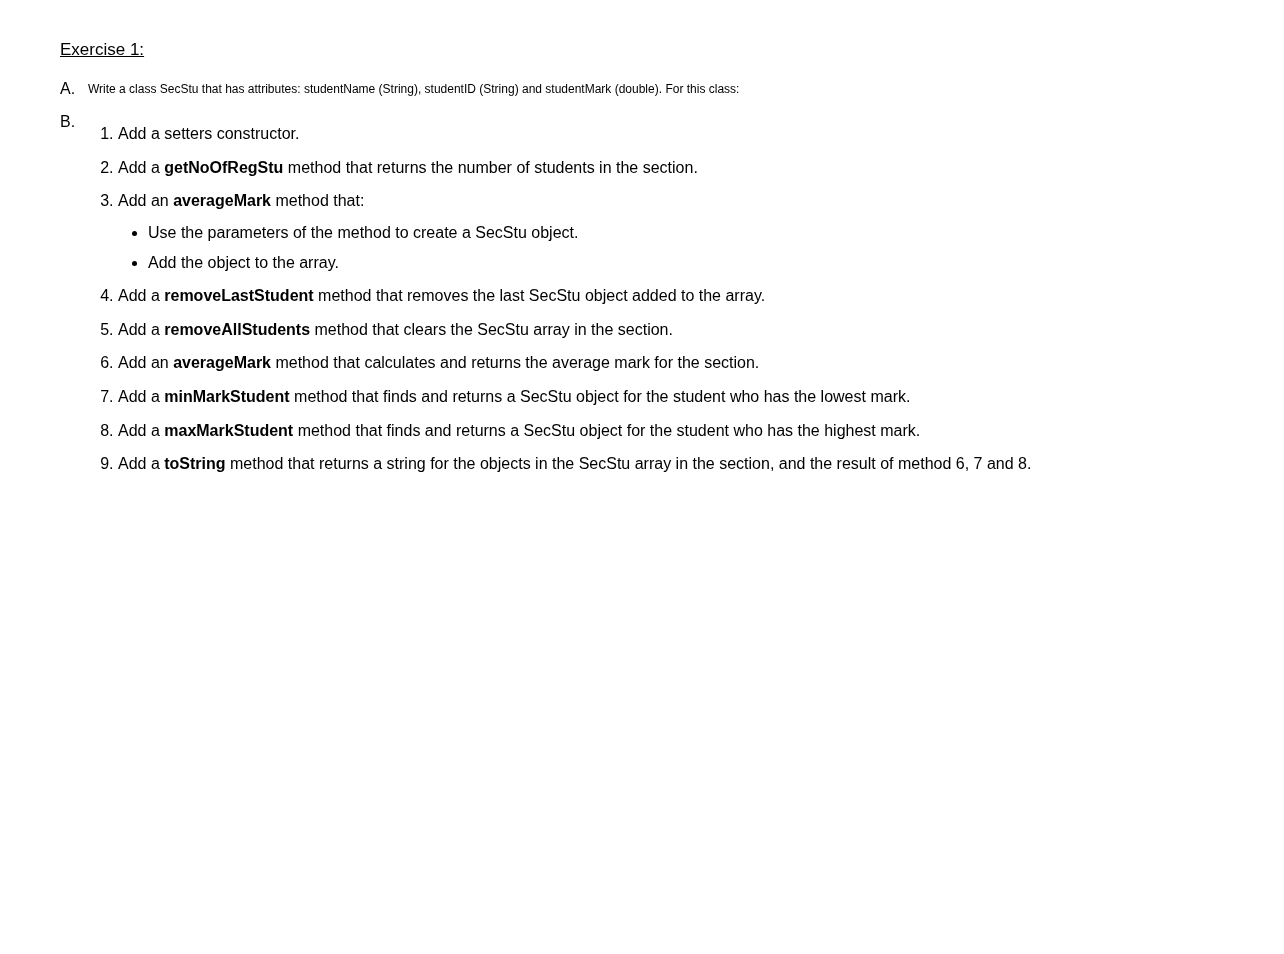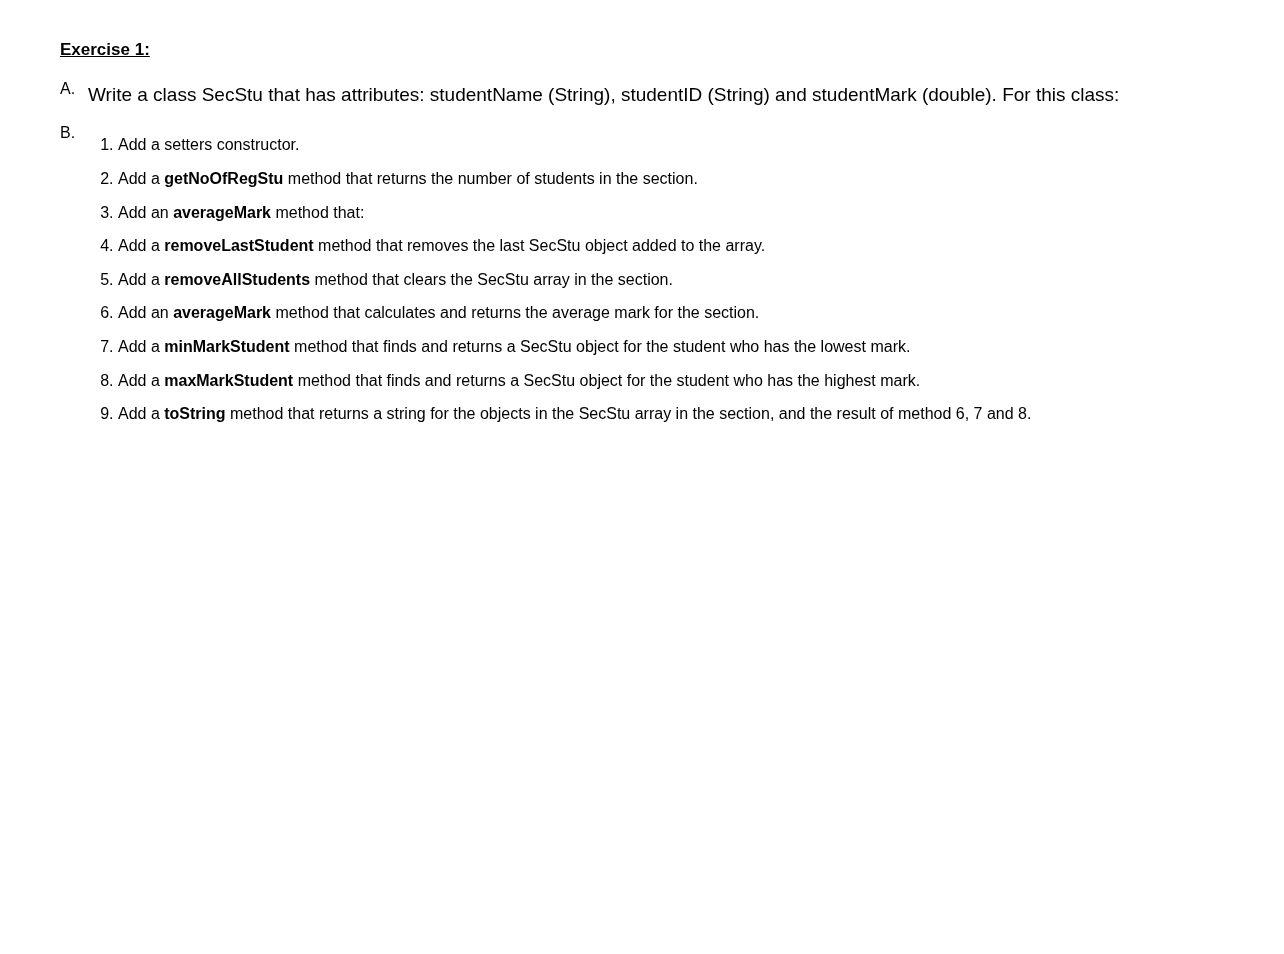--- a/index.html
+++ b/index.html
@@ -12,21 +12,21 @@
       background-color: #ffffff;
       font-family: Arial, sans-serif;
       font-size: 16px;
       color: #000000;
       width: 1284px;
       min-height: 954px;
       padding: 40px 60px;
     }
 
     .exercise-title {
-      font-weight: bold;
+      font-weight: normal;
       text-decoration: underline;
       font-size: 17px;
       margin-bottom: 20px;
     }
 
     ol.numbered {
       margin-left: 30px;
       margin-top: 8px;
     }
 
@@ -59,21 +59,21 @@
       min-width: 28px;
       font-size: 16px;
     }
 
     .section-body {
       flex: 1;
     }
 
     .section-body-text {
       line-height: 1.6;
-      font-size: 19px;
+      font-size: 12px;
     }
   </style>
 </head>
 <body>
 
 <div>
 
   <div class="exercise-title">Exercise 1:</div>
 
   <div class="section-wrapper">
@@ -91,20 +91,24 @@
       <ol class="numbered">
 
         <li>Add a setters constructor.</li>
 
         <li>
           Add a <span class="bold">getNoOfRegStu</span> method that returns the number of students in the section.
         </li>
 
         <li>
           Add an <span class="bold">averageMark</span> method that:
+          <ul class="bullets">
+            <li>Use the parameters of the method to create a SecStu object.</li>
+            <li>Add the object to the array.</li>
+          </ul>
         </li>
 
         <li>
           Add a <span class="bold">removeLastStudent</span> method that removes the last SecStu object added to the array.
         </li>
 
         <li>
           Add a <span class="bold">removeAllStudents</span> method that clears the SecStu array in the section.
         </li>
 

